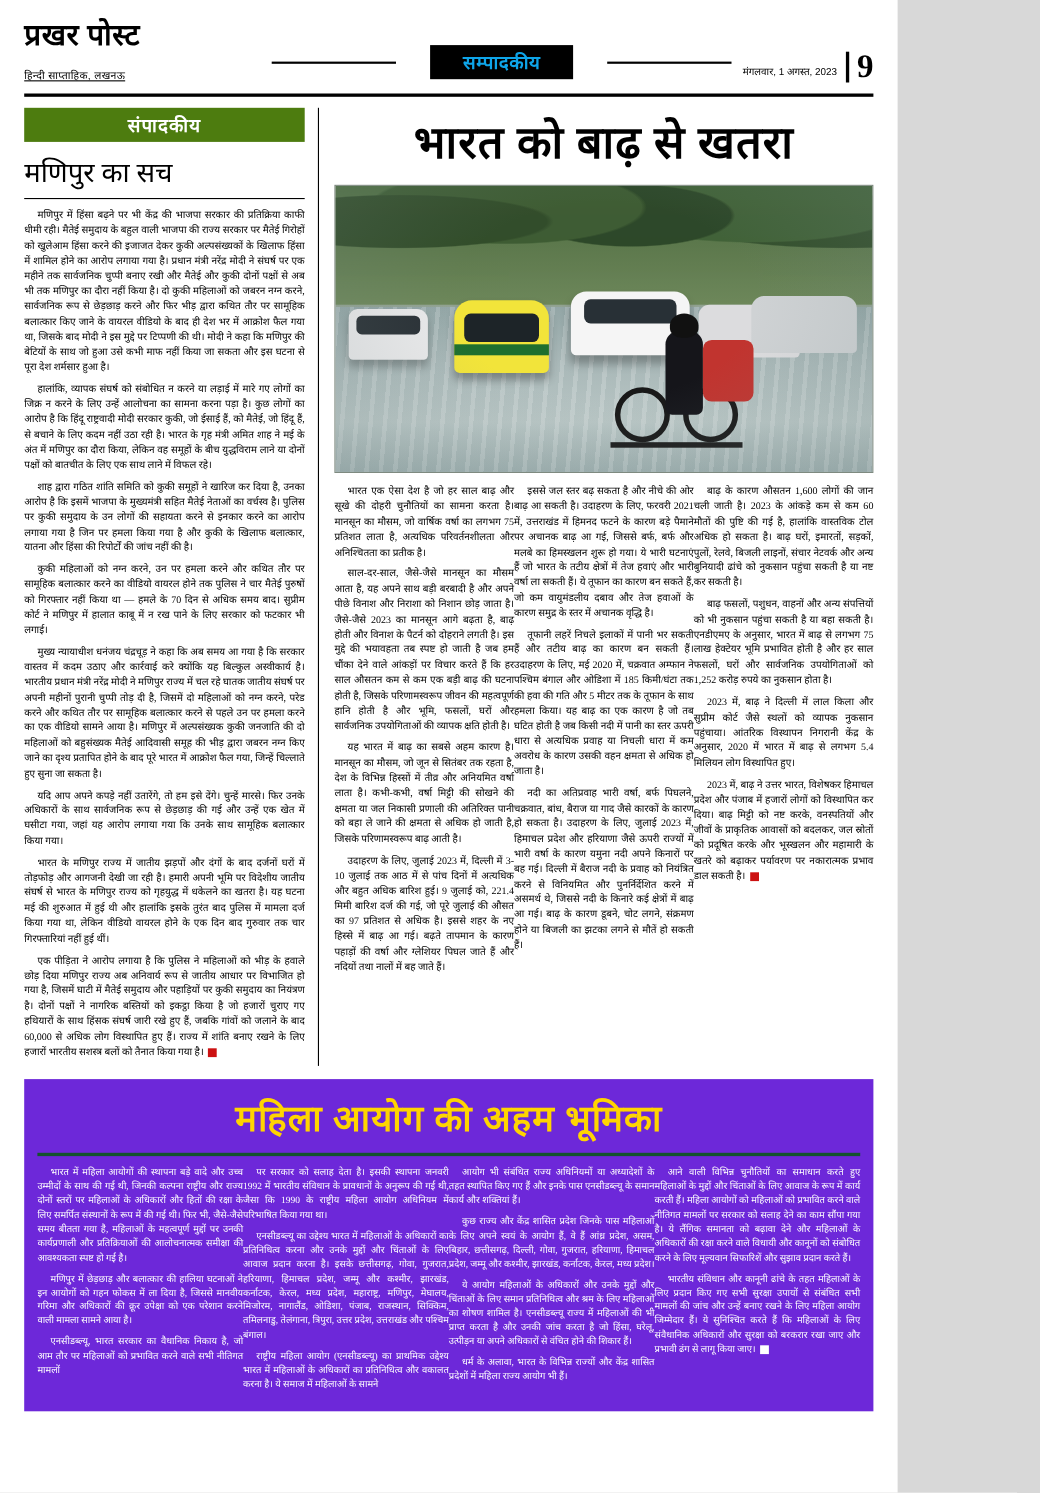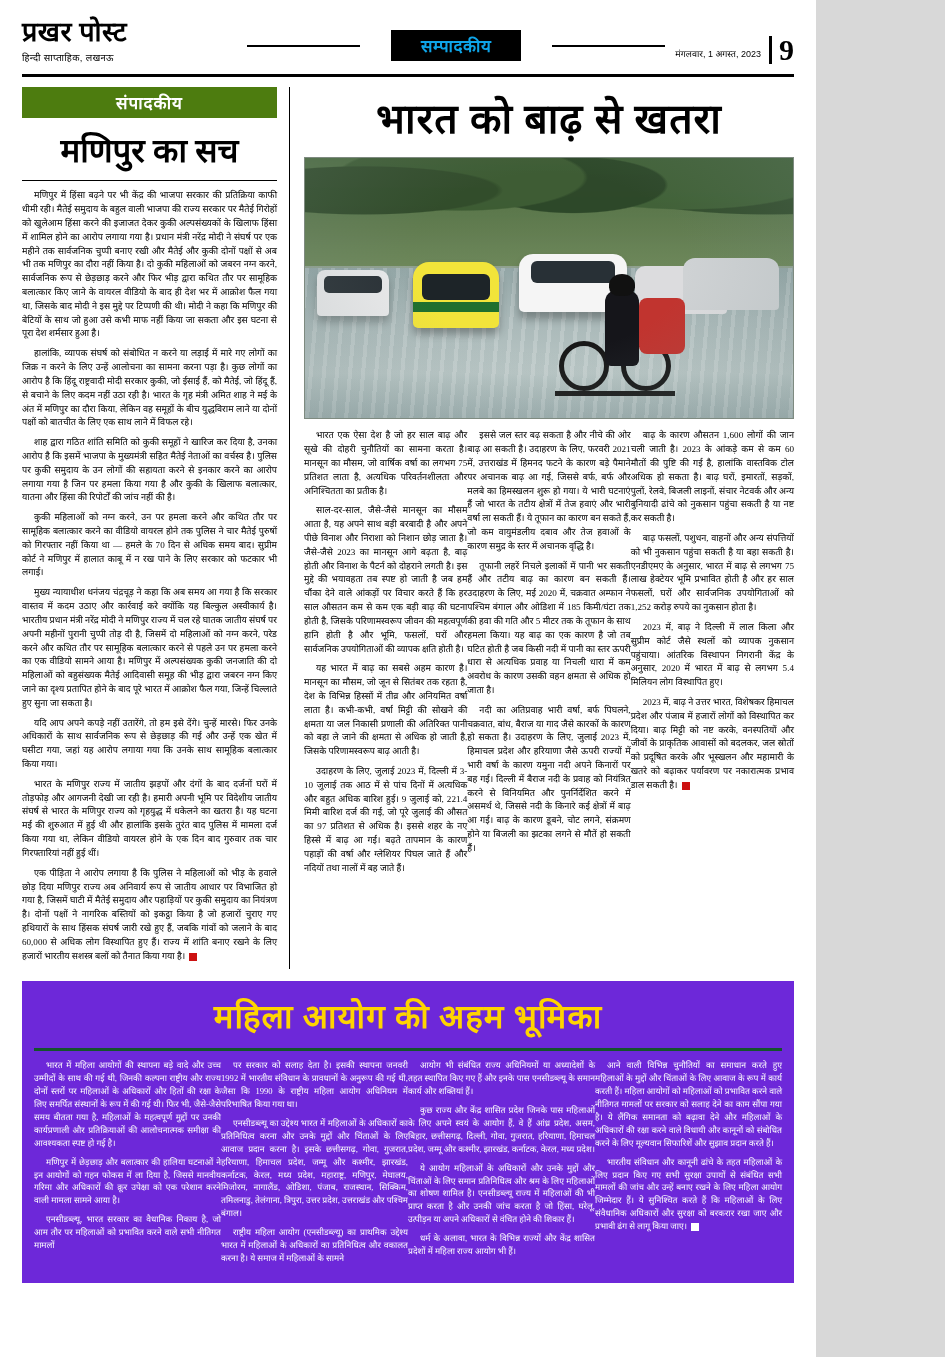--- a/index.html
+++ b/index.html
@@ -21,21 +21,21 @@
     display: flex; align-items: flex-end; justify-content: space-between;
     padding-bottom: 6px;
   }
   .brand { width: 215px; }
   .brand .logo {
     font-family: "Liberation Serif", serif;
     font-weight: bold; font-size: 27px; letter-spacing: 0.5px;
     line-height: 1.05;
   }
   .brand .sub {
-    font-size: 9.5px; margin-top: 5px; letter-spacing: .3px;
+    font-size: 9.5px; margin-top: 16px; letter-spacing: .3px; text-decoration: underline;
   }
   .center-band {
     flex: 1; display: flex; align-items: center; justify-content: center;
     position: relative; height: 34px; margin: 0 10px 2px 10px;
   }
   .center-band:before, .center-band:after {
     content: ""; position: absolute; top: 50%; height: 2px; background: #000;
     width: 27%;
   }
   .center-band:before { left: 0; }
@@ -57,22 +57,22 @@
   .top-area { display: flex; margin-top: 10px; }
   .left-col { width: 268px; padding-right: 12px; border-right: 1px solid #000; }
   .right-col { flex: 1; padding-left: 14px; }
 
   .edit-label {
     background: #4d7c0f; color: #fff; text-align: center;
     font-family: "Liberation Serif", serif; font-weight: bold;
     font-size: 17px; padding: 4px 0; letter-spacing: 1px;
   }
   .edit-title {
-    text-align: center; font-family: "Liberation Serif", serif;
-    font-weight: bold; font-size: 33px; margin: 9px 0 8px;
+    font-family: "Liberation Serif", serif;
+    font-weight: normal; font-size: 25px; margin: 9px 0 8px;
   }
   .hr-sm { height: 1px; background: #000; margin: 6px 0 8px; }
 
   .body-text {
     font-family: "Liberation Serif", serif;
     font-size: 9.1px; line-height: 1.52; text-align: justify;
     hyphens: auto;
   }
   .body-text p { margin: 0 0 6px; text-indent: 12px; }
 

